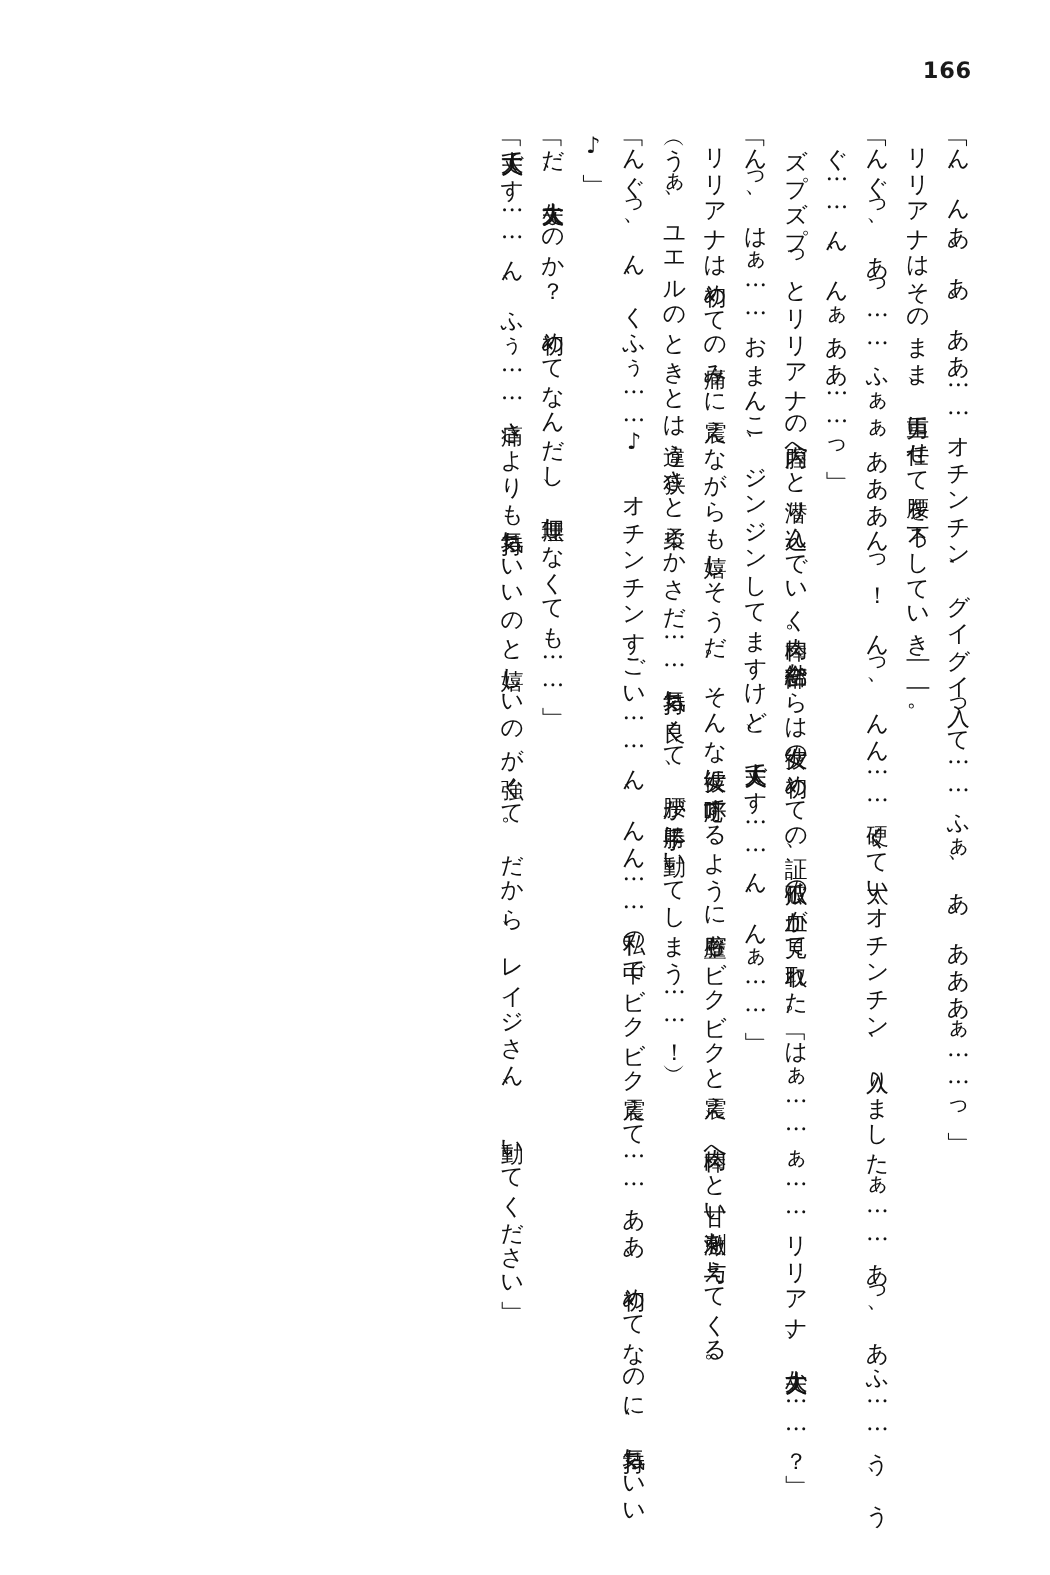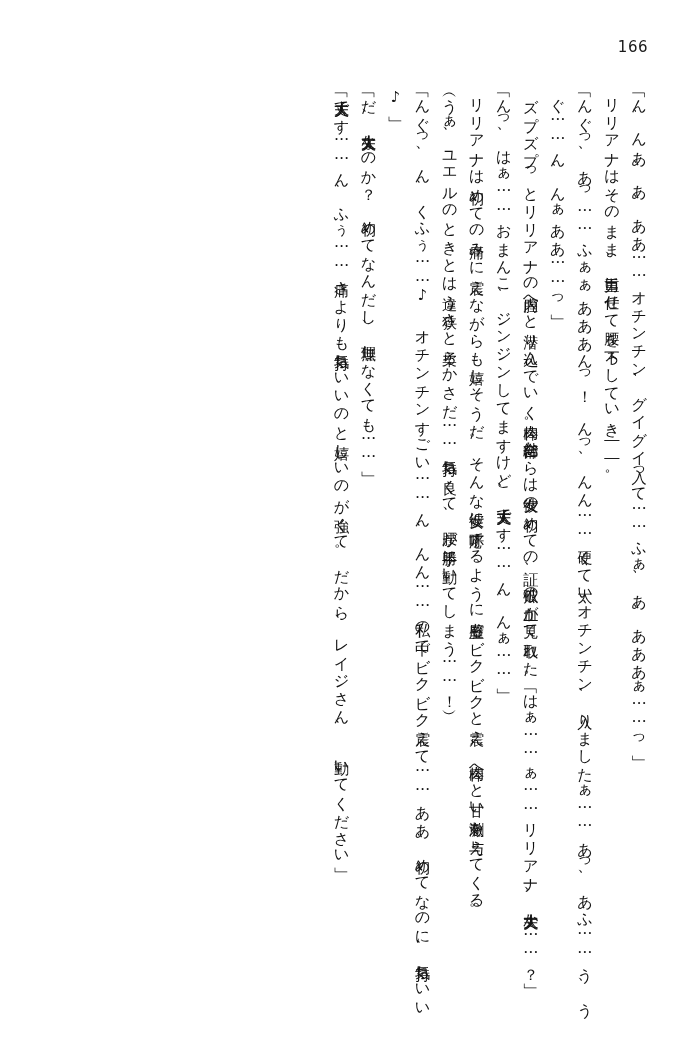--- a/index.html
+++ b/index.html
@@ -21,21 +21,21 @@
     height: 1050px;
     box-sizing: border-box;
     background: #ffffff;
   }
   .page-number {
     position: absolute;
     top: 38px;
     right: 52px;
     font-family: "DejaVu Sans", "Liberation Sans", sans-serif;
     font-size: 15px;
-    font-weight: normal;
+    font-weight: bold;
     letter-spacing: 0.5px;
     color: #1a1a1a;
   }
   .body-text {
     position: absolute;
     top: 88px;
     right: 48px;
     left: 48px;
     bottom: 40px;
     writing-mode: vertical-rl;

